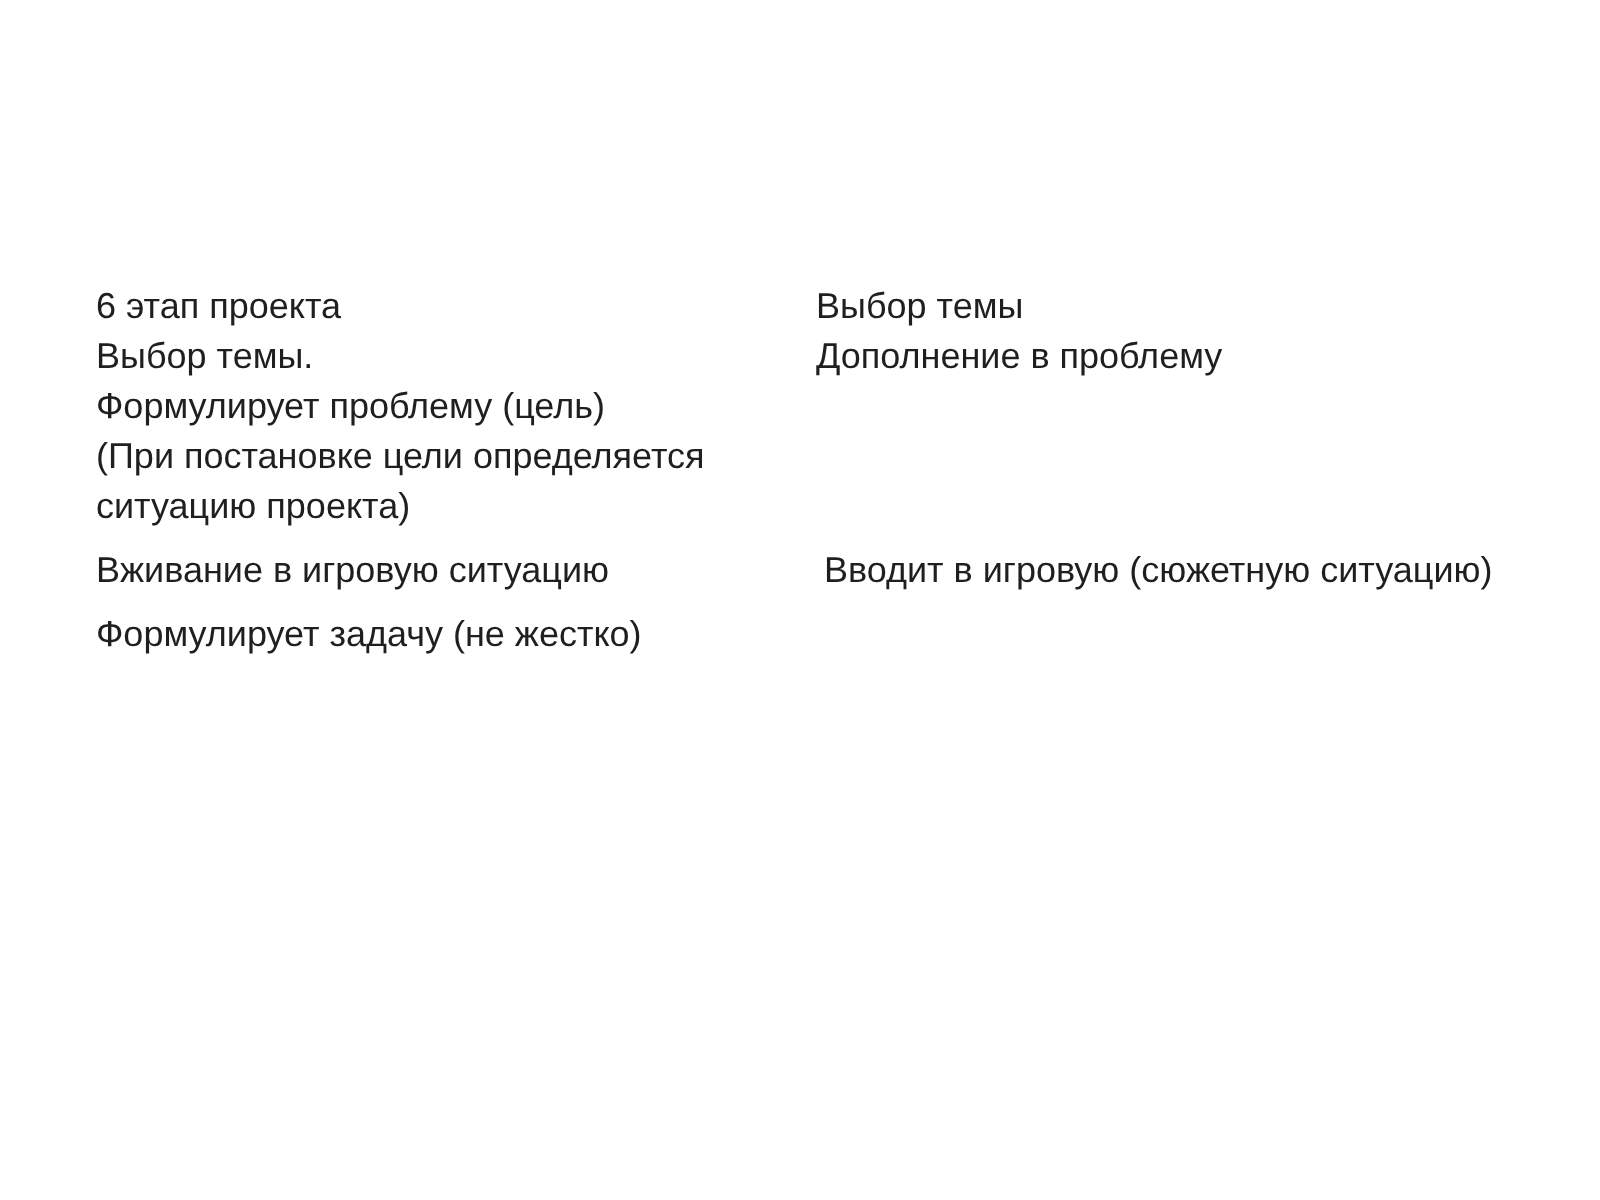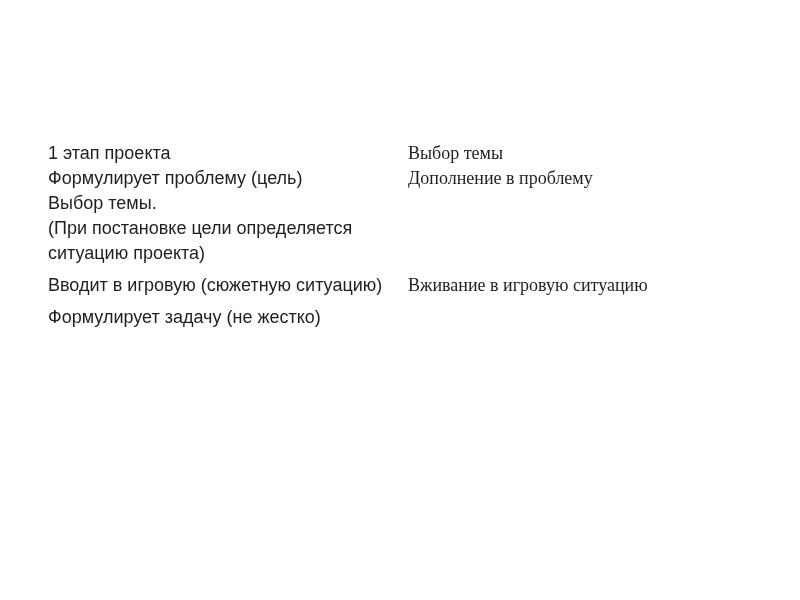--- a/index.html
+++ b/index.html
@@ -34,51 +34,50 @@
   .cell {
     box-sizing: border-box;
   }
   .cell.left {
     width: 360px;
     padding-right: 10px;
   }
   .cell.right {
     width: 364px;
     padding-right: 10px;
-    font-family: Liberation Serif, serif;
   }
   .line {
     white-space: normal;
   }
 </style>
 </head>
 <body>
 
 <div class="slide">
   <div class="content-table">
 
     <div class="row">
       <div class="cell left">
-        <div class="line">1 этап проекта</div>
+        <div class="line">6 этап проекта</div>
+        <div class="line">Выбор темы.</div>
         <div class="line">Формулирует проблему (цель)</div>
-        <div class="line">Выбор темы.</div>
         <div class="line">(При постановке цели определяется ситуацию проекта)</div>
       </div>
       <div class="cell right">
         <div class="line">Выбор темы</div>
         <div class="line">Дополнение в проблему</div>
       </div>
     </div>
 
     <div class="row">
+      <div class="cell right">
+        <div class="line">Вживание в игровую ситуацию</div>
+      </div>
       <div class="cell left">
         <div class="line">Вводит в игровую (сюжетную ситуацию)</div>
-      </div>
-      <div class="cell right">
-        <div class="line">Вживание в игровую ситуацию</div>
       </div>
     </div>
 
     <div class="row">
       <div class="cell left">
         <div class="line">Формулирует задачу (не жестко)</div>
       </div>
     </div>
 
   </div>

